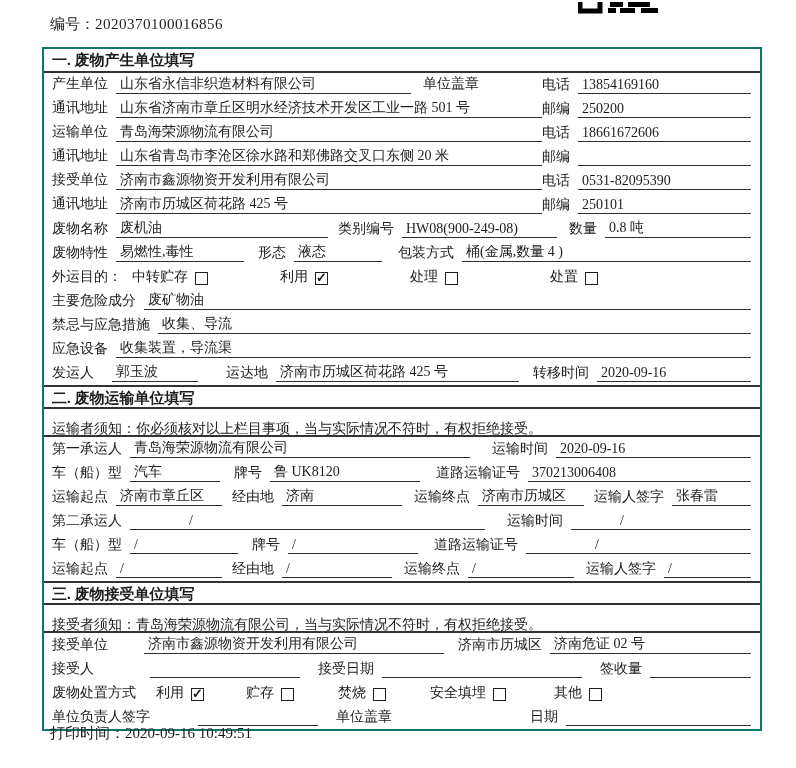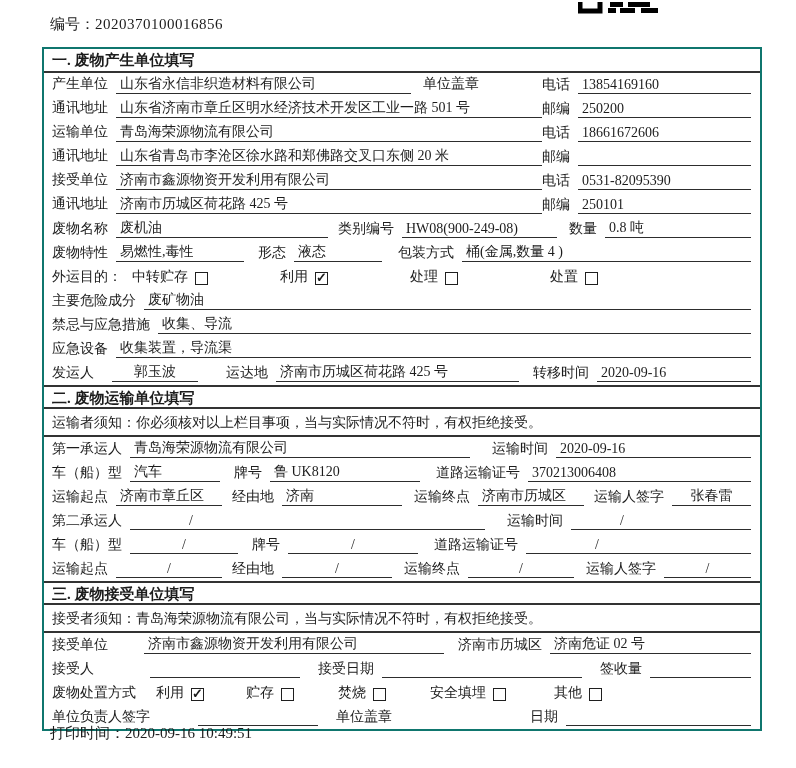--- a/index.html
+++ b/index.html
@@ -13,27 +13,27 @@
   .hdr { position:relative; height:47px; }
   .serial { position:absolute; left:50px; top:15px; font-size:15px; }
   .serial .num { letter-spacing:0.5px; }
   .title { position:absolute; left:90px; right:0; top:7px; text-align:center;
            font-size:24px; font-weight:700; letter-spacing:1px; }
 
   .table { position:absolute; left:42px; top:47px; width:720px; border:2px solid #0f766e; background:#fff; }
 
   .shead { font-size:15px; font-weight:700; padding:2px 8px 3px; border-bottom:2px solid #333; height:24px; }
   .shead.cont { border-top:2px solid #333; }
-  .notice { font-size:14px; padding:5px 8px 7px; border-bottom:2px solid #333; height:28px; }
+  .notice { font-size:14px; padding:11px 8px 7px; border-bottom:2px solid #333; height:28px; }
 
   .row { display:flex; align-items:flex-end; height:24px; padding:0 9px 3px 8px; font-size:14px; }
   .lbl { white-space:nowrap; margin-right:8px; flex:0 0 auto; }
   .uv  { border-bottom:1px solid #2d2d2d; padding:0 4px; white-space:nowrap; overflow:hidden; min-height:17px; flex:0 0 auto; }
   .uv.fill { flex:1 1 auto; }
-  .uv.ctr { text-align:center; }
+  .uv.ctr { }
   .lblock { display:flex; width:490px; flex:0 0 auto; }
   .lblock .uv.lfill { flex:1 1 auto; }
   .sp { flex:0 0 auto; }
 
   .opt { display:flex; align-items:flex-end; white-space:nowrap; flex:0 0 auto;text-align:right; }
   .cb { position:relative; display:inline-block; width:13px; height:13px; border:1.5px solid #1f1f1f;
         margin-left:7px; margin-bottom:1px; flex:0 0 auto; }
   .cb.checked::after { content:"\2713"; position:absolute; left:0px; top:-3px; font-size:13px; font-weight:700; }
 
   .print { position:absolute; left:50px; top:724px; font-size:15px; }

